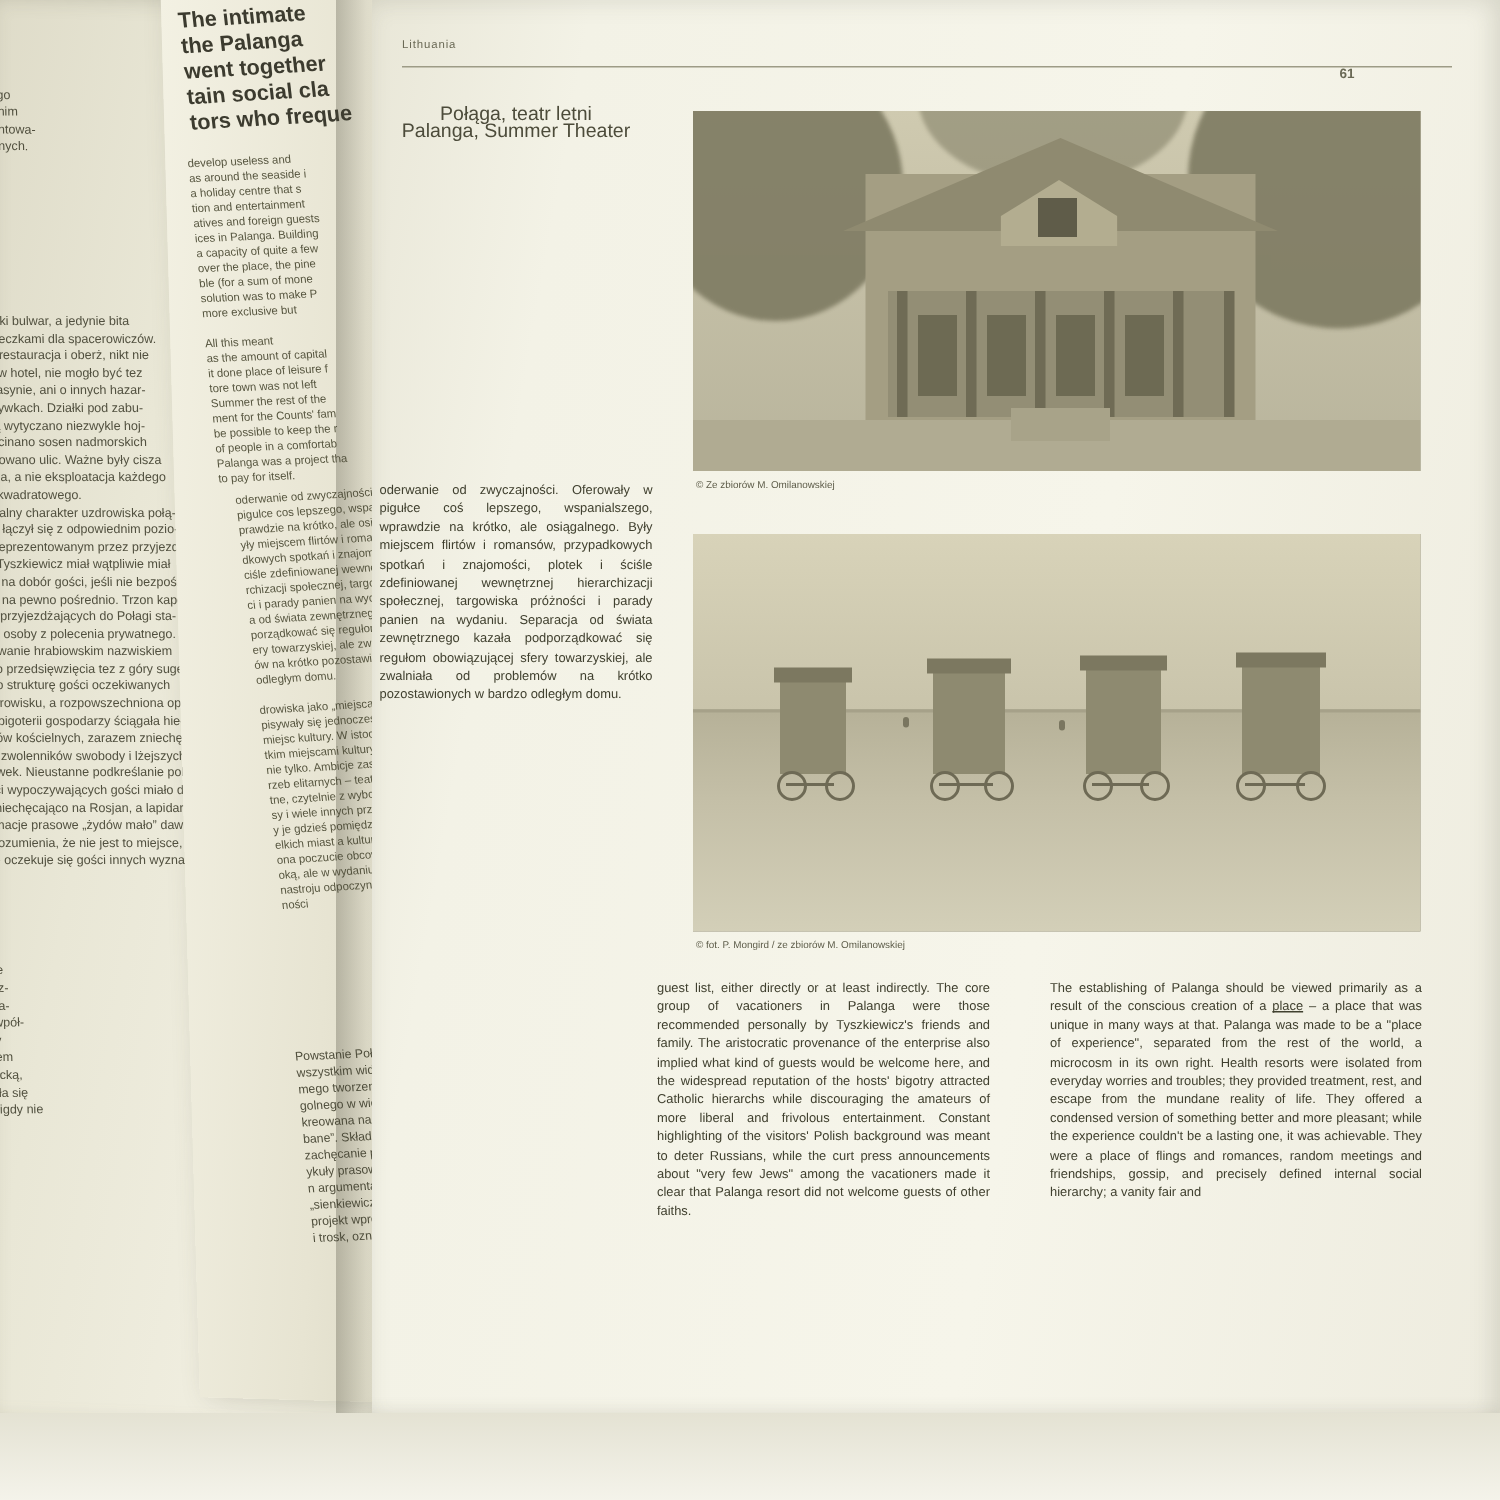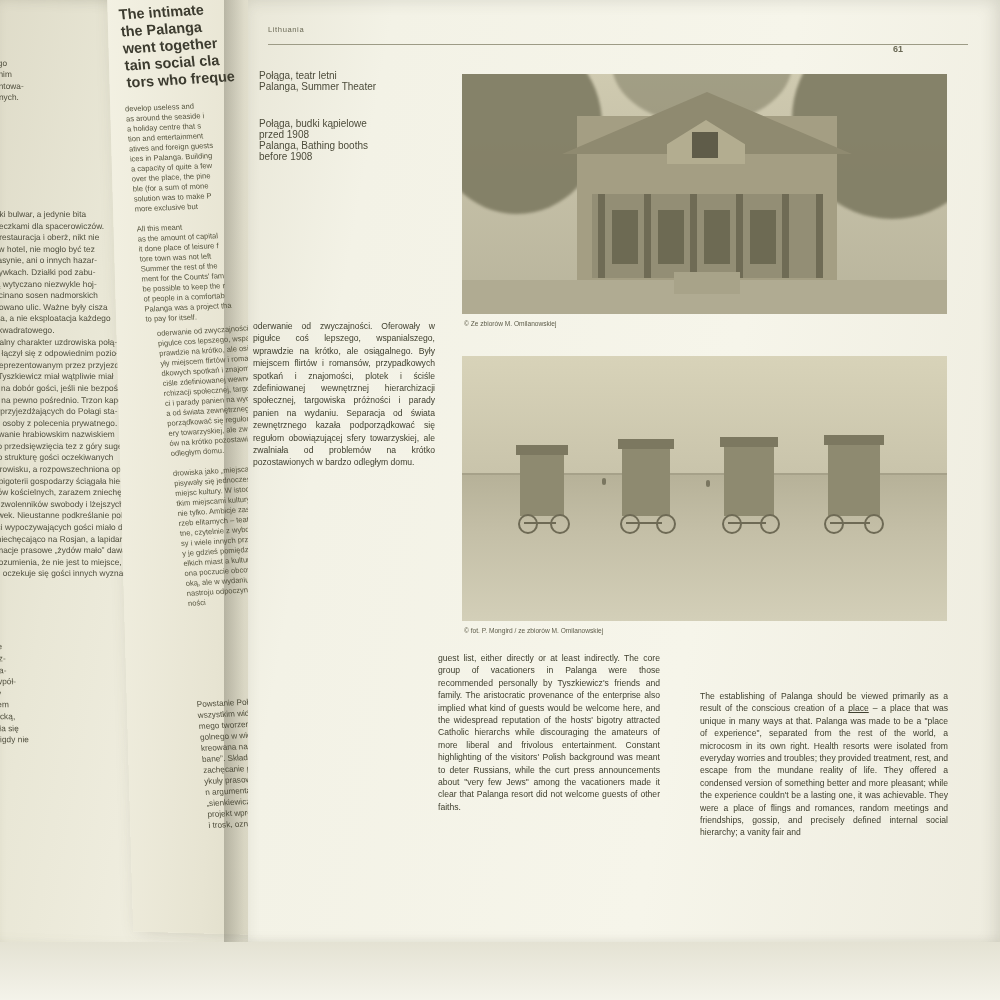--- a/index.html
+++ b/index.html
@@ -77,21 +77,21 @@
     position:absolute;left:268px;top:44px;width:700px;height:1px;background:#9d9b86;
   }
   .running-head{
     position:absolute;left:268px;top:25px;font-size:7.6px;letter-spacing:.6px;color:#6a6955;
   }
   .folio{
     position:absolute;left:893px;top:44px;font-size:9px;color:#6a6955;font-weight:700;
   }
 
   .caption{
-    position:absolute;font-size:10px;line-height:11px;color:#4c4b3a;
+    position:absolute;font-size:13px;line-height:11px;color:#4c4b3a;text-align:center;
   }
   .cap1{left:259px;top:70px;width:170px;}
   .cap2{left:259px;top:118px;width:170px;}
 
   .photo{
     position:absolute;overflow:hidden;border:0;
     background:#8d8a74;
   }
   .photo-credit{
     position:absolute;font-size:6.6px;color:#5d5c49;
@@ -133,21 +133,21 @@
   .axle{position:absolute;height:2px;background:#6e6a55;}
   .bather{position:absolute;width:4px;height:7px;border-radius:2px;background:#7a7660;}
 
   
   .col-text{
     position:absolute;font-size:8.6px;line-height:12.4px;color:#40402f;text-align:justify;
     hyphens:auto;
   }
   #col-pl{left:253px;top:320px;width:182px;}
   #col-en1{left:438px;top:652px;width:222px;}
-  #col-en2{left:700px;top:652px;width:248px;margin-top:38px;}
+  #col-en2{left:700px;top:652px;width:248px;}
   .underline{text-decoration:underline;}
 
   
   .table-bottom{
     position:absolute;left:0;bottom:0;width:1000px;height:58px;
     background:linear-gradient(180deg,#e4e2d3,#f4f3ea);
   }
   .page-foot-shadow{
     position:absolute;left:244px;bottom:40px;width:756px;height:26px;
     background:linear-gradient(180deg,rgba(0,0,0,0),rgba(95,92,72,.22));
@@ -296,24 +296,20 @@
   <div class="gutter"></div>
 
   <div class="right-page"></div>
 
   <div class="running-head">Lithuania</div>
   <div class="rp-rule"></div>
   <div class="folio">61</div>
 
   <div class="caption cap1" style="white-space: pre-line;">Połąga, teatr letni
 Palanga, Summer Theater</div>
-  <div class="caption cap2" style="white-space: pre-line;">Połąga, budki kąpielowe
-przed 1908
-Palanga, Bathing booths
-before 1908</div>
 
   <div class="photo" id="photo1">
     <div class="sky1"></div>
     <div class="tree-mass" style="left:-30px;top:-40px;width:170px;height:180px;"></div>
     <div class="tree-mass" style="left:330px;top:-55px;width:200px;height:200px;"></div>
     <div class="tree-mass" style="left:150px;top:-70px;width:180px;height:120px;opacity:.55;"></div>
     <div class="bldg"></div>
     <div class="roof"></div>
     <div class="gable"></div>
     <div class="porch"></div>

